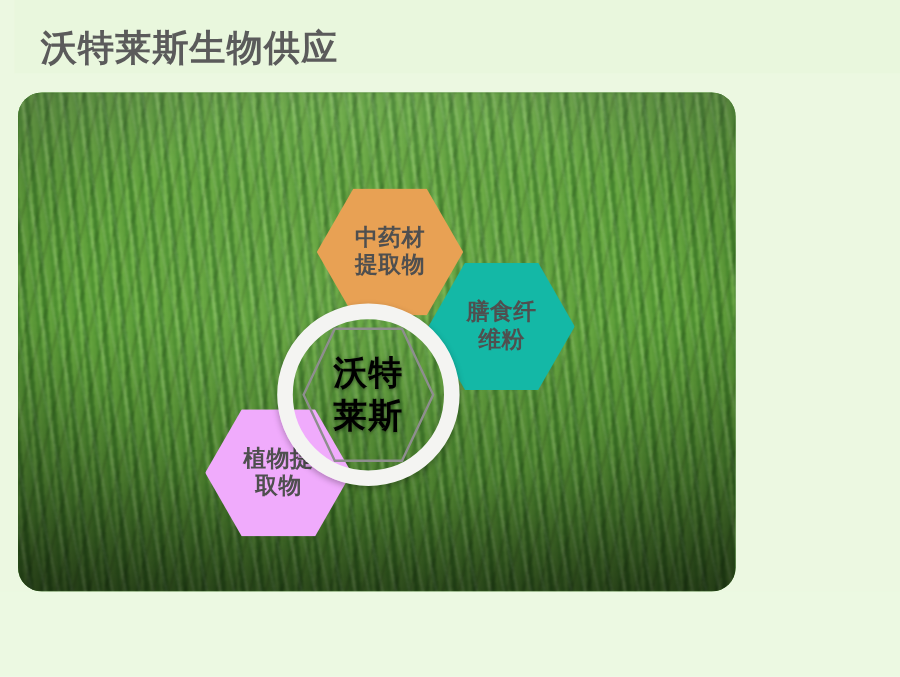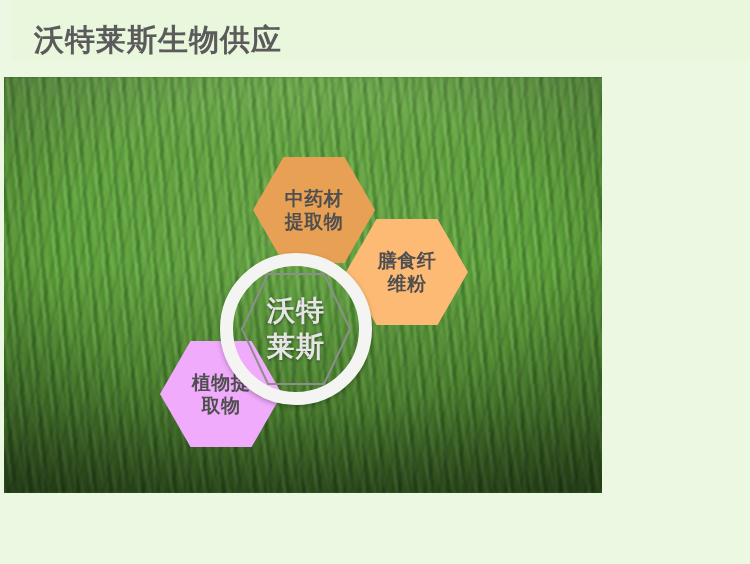--- a/index.html
+++ b/index.html
@@ -37,26 +37,27 @@
     font-weight: bold;
     color: #5b5b5b;
     letter-spacing: 1px;
     white-space: nowrap;
     font-family: "DejaVu Sans", "Liberation Sans", sans-serif;
   }
 
   
   .photo {
     position: absolute;
-    left: 4px;
+    left: 15px;
     top: 77px;
     width: 598px;
     height: 416px;
     overflow: hidden;
     background: #3f8027;
+    border-radius: 20px;
   }
   
   .photo-bg {
     position: absolute;
     inset: 0;
     background:
       linear-gradient(to bottom,
         rgba(255,255,255,0.10) 0%,
         rgba(255,255,255,0.02) 18%,
         rgba(0,0,0,0.00) 45%,
@@ -202,41 +203,41 @@
     <div class="photo-vignette"></div>
 
     <div class="hex-cluster">
 
       <div class="hex hex-top" style="background: rgb(232, 161, 84);">
         <span class="hex-label">中药材
 提取物</span>
       </div>
 
 
-      <div class="hex hex-upper-right" style="background: #fdba74;">
+      <div class="hex hex-upper-right" style="background: #14b8a6;">
         <span class="hex-label">膳食纤
 维粉</span>
       </div>
 
       <div class="hex hex-lower-left" style="background: #f0abfc;">
         <span class="hex-label">植物提
 取物</span>
       </div>
 
 
 
       <div class="center-ring" style="border-color: rgb(244, 244, 242);"></div>
 
       <div class="center-hex">
         <svg width="112" height="114" viewBox="0 0 112 114" aria-hidden="true">
           <polygon points="28,2 84,2 110,57 84,112 28,112 2,57" fill="none" stroke="#8e8e8e" stroke-width="2"></polygon>
         </svg>
       </div>
 
-      <div class="center-label" style="color: #e5e5e5;">沃特
+      <div class="center-label" style="color: #000000;">沃特
 莱斯</div>
     </div>
 
   </div>
 
   <div class="footer-band" style="background: rgb(236, 249, 226);"></div>
 
 </div>
 
 </body></html>

